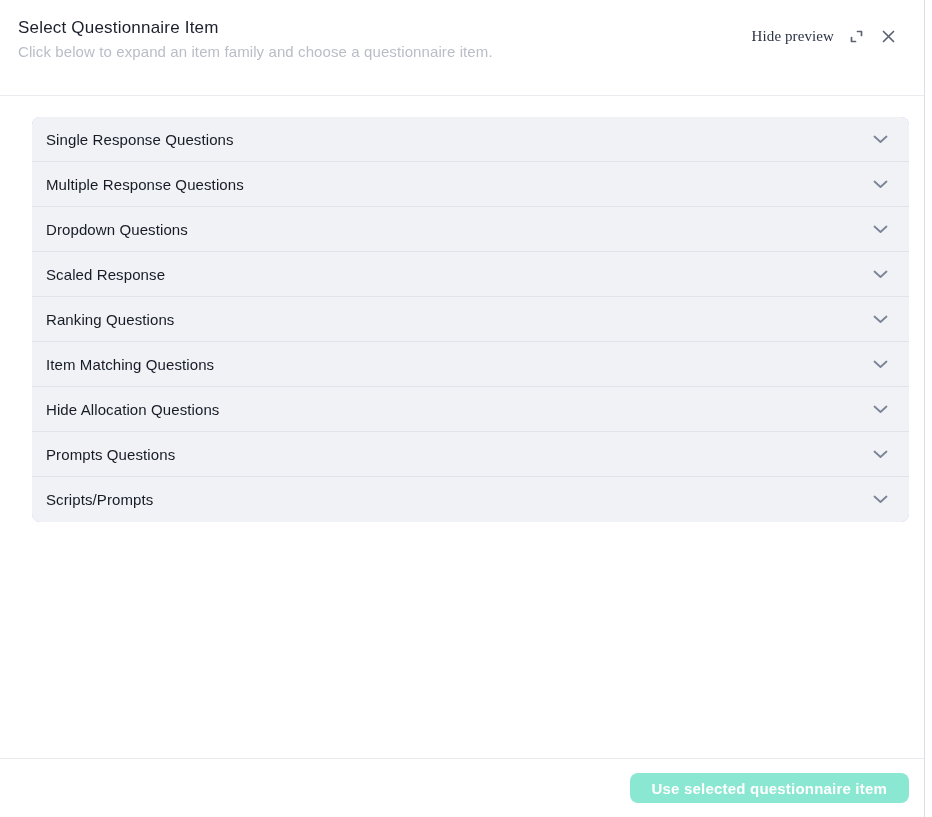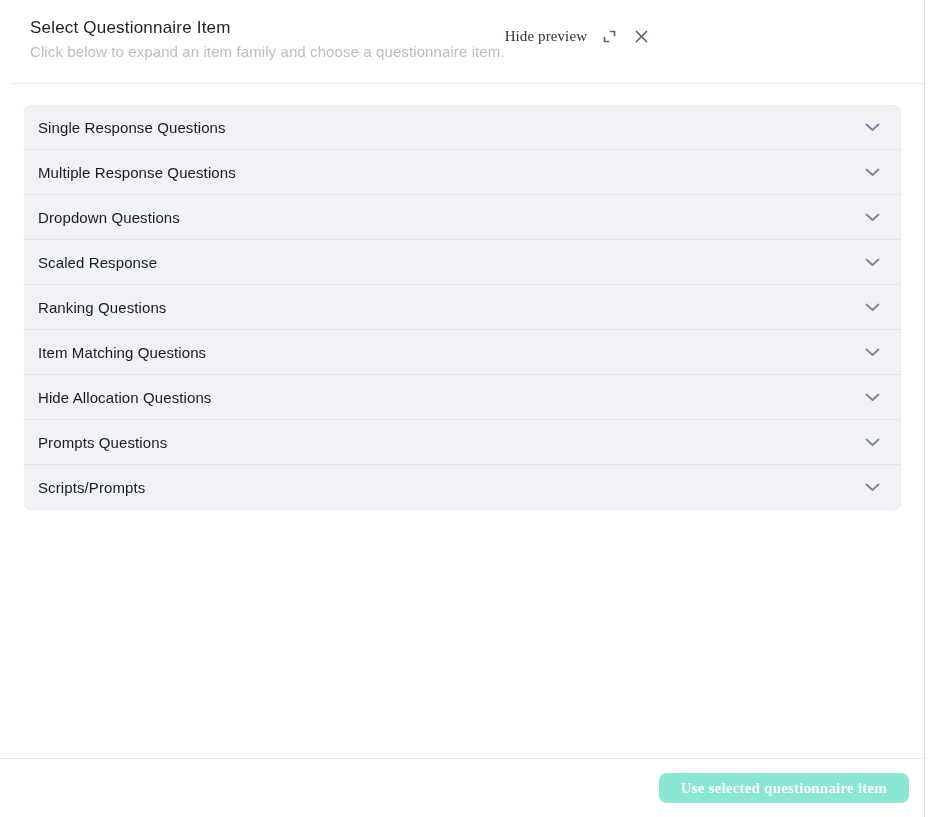--- a/index.html
+++ b/index.html
@@ -11,26 +11,26 @@
   }
   .modal {
     position: relative;
     width: 925px;
     height: 817px;
     background: #ffffff;
     border-right: 1px solid #dcdee3;
   }
   
   .modal-header {
-    height: 84px;
+    height: 96px;
     padding: 18px 18px 0 18px;
     border-bottom: 1px solid #e9ebef;
     display: flex;
+    justify-content: space-between;
     align-items: flex-start;
-    margin-left: 12px;
   }
   .header-titles { display: flex; flex-direction: column; gap: 5px; }
   .modal-title {
     font-size: 17px;
     font-weight: 500;
     color: #1b202b;
     letter-spacing: 0.2px;
   }
   .modal-subtitle {
     font-size: 15px;
@@ -62,21 +62,21 @@
     padding: 0;
     display: flex;
     align-items: center;
     justify-content: center;
     width: 20px;
     height: 20px;
   }
   .icon-btn svg { display: block; }
   
   .accordion {
-    margin: 21px 24px 0 24px;
+    margin: 21px 24px 0 32px;
     width: 877px;
     border-radius: 8px;
     overflow: hidden;
     background: #c4b5fd;
   }
   .accordion-row {
     height: 45px;
     display: flex;
     align-items: center;
     justify-content: space-between;
@@ -107,21 +107,21 @@
     align-items: flex-start;
     padding: 14px 15px 0 0;
   }
   .use-button {
     height: 30px;
     padding: 0 22px;
     background: #8ae7d1;
     color: #ffffff;
     font-size: 15px;
     font-weight: 700;
-    font-family: Liberation Serif, serif;
+    font-family: Liberation Sans, sans-serif;
     border: none;
     border-radius: 8px;
     letter-spacing: 0.2px;
     cursor: default;
   }
 </style>
 </head>
 <body>
 
 <div class="modal">

